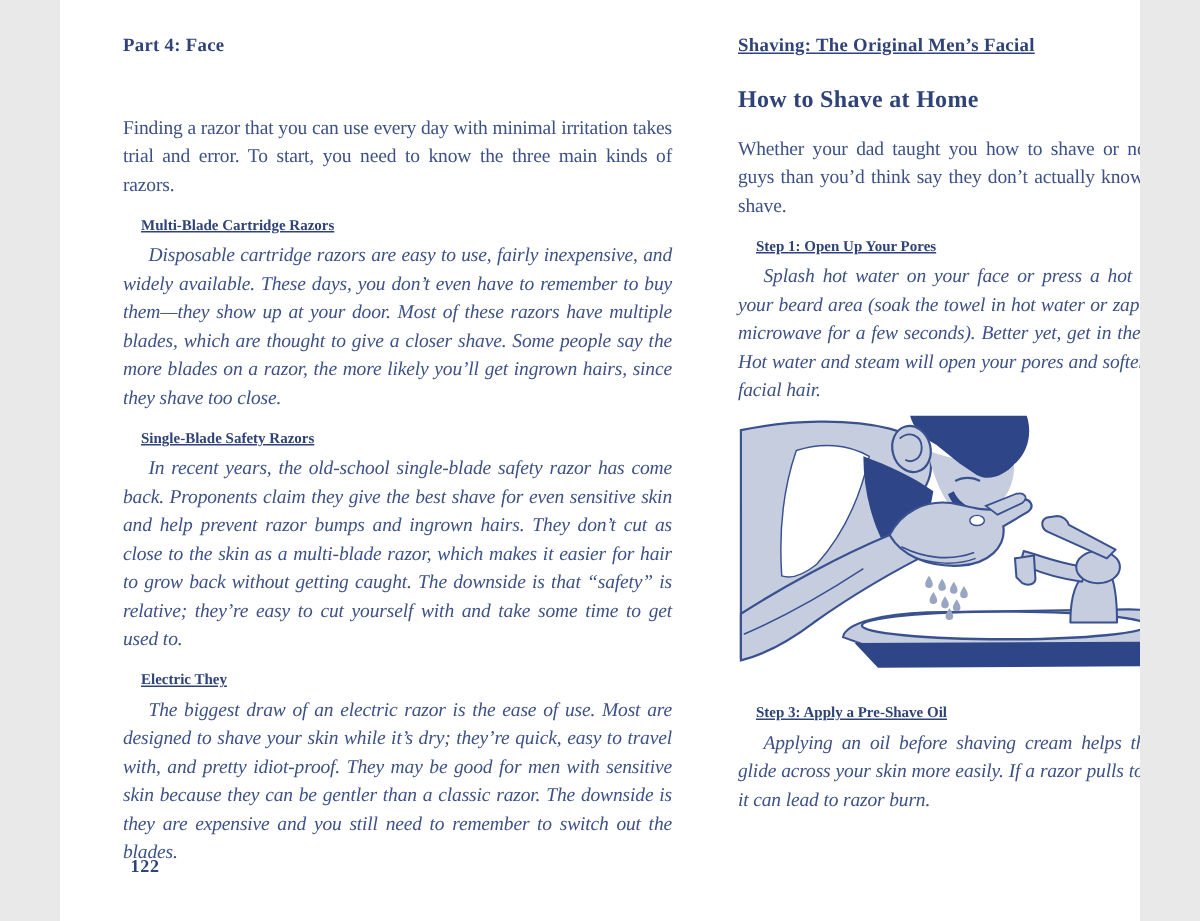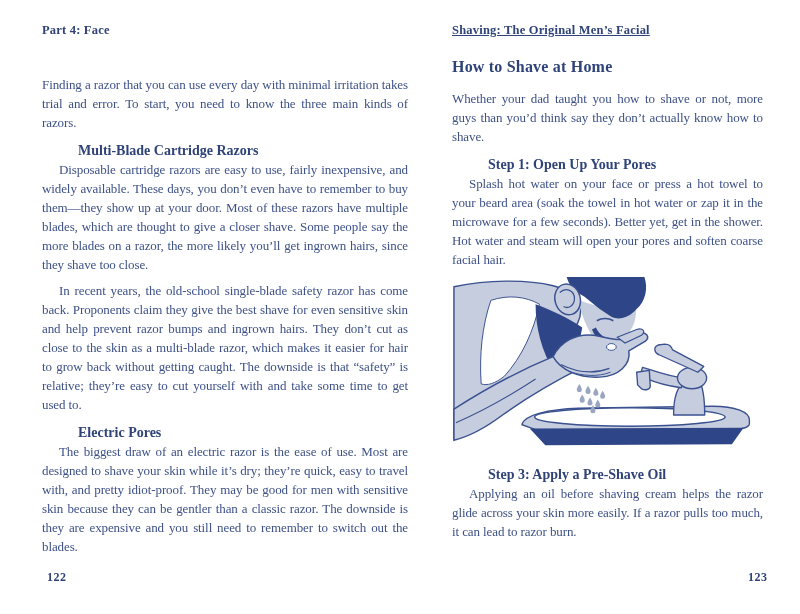--- a/index.html
+++ b/index.html
@@ -7,42 +7,42 @@
     --heading-navy:#2f4379;
     --ill-light:#c6cdde;
     --ill-mid:#9aa5c2;
     --ill-dark:#2e4687;
     --ill-outline:#3a5190;
     --paper:#ffffff;
   }
   html,body{margin:0;padding:0;}
   body{background:#e9e9e9;font-family:"Liberation Serif","DejaVu Serif",serif;}
   .spread{
-    position:relative;width:800px;height:614px;background:var(--paper);
+    position:relative;width:720px;height:614px;background:var(--paper);
     color:var(--text-navy);overflow:hidden;margin:0 auto;
   }
   .page{position:absolute;top:22px;}
   .page-left{left:42px;width:366px;}
   .page-right{left:452px;width:311px;}
   .running-head{
     font-size:12.5px;font-weight:bold;color:var(--heading-navy);
     letter-spacing:0.2px;line-height:17px;margin:0;
   }
   .running-head.right{text-align:left;text-decoration:underline;}
   .body-par{
     font-size:13px;line-height:19px;text-align:justify;margin:0;
     color:var(--text-navy);letter-spacing:-0.1px;
   }
   .intro{margin-top:36px;}
   .section{margin-top:7px;}
   .section-heading{
-    font-size:14px;font-weight:bold;color:var(--heading-navy);
-    margin:9px 0 0 36px;line-height:19px;
+    font-size:10px;font-weight:bold;color:var(--heading-navy);
+    margin:9px 0 0 12px;line-height:19px;text-decoration:underline;
   }
-  .section .body-par{text-indent:17px;}
+  .section .body-par{text-indent:17px;font-style:italic;}
   .chapter-title{
     font-size:16px;font-weight:bold;color:var(--heading-navy);
     margin:15px 0 0 0;line-height:25px;letter-spacing:0.2px;
   }
   .page-right .intro{margin-top:10px;}
   .figure{margin:8px 0 2px 0;width:311px;height:173px;}
   .folio{
     position:absolute;top:570px;font-size:12px;font-weight:bold;
     color:var(--heading-navy);letter-spacing:0.5px;
   }
@@ -58,25 +58,26 @@
     <p class="running-head">Part 4: Face</p>
 
     <p class="body-par intro">Finding a razor that you can use every day with minimal irritation takes trial and error. To start, you need to know the three main kinds of razors.</p>
 
     <div class="section">
       <h2 class="section-heading">Multi-Blade Cartridge Razors</h2>
       <p class="body-par">Disposable cartridge razors are easy to use, fairly inexpensive, and widely available. These days, you don’t even have to remember to buy them—they show up at your door. Most of these razors have multiple blades, which are thought to give a closer shave. Some people say the more blades on a razor, the more likely you’ll get ingrown hairs, since they shave too close.</p>
     </div>
 
     <div class="section">
+      <h2 class="section-heading">Single-Blade Safety Razors</h2>
       <p class="body-par">In recent years, the old-school single-blade safety razor has come back. Proponents claim they give the best shave for even sensitive skin and help prevent razor bumps and ingrown hairs. They don’t cut as close to the skin as a multi-blade razor, which makes it easier for hair to grow back without getting caught. The downside is that “safety” is relative; they’re easy to cut yourself with and take some time to get used to.</p>
     </div>
 
     <div class="section">
-      <h2 class="section-heading">Electric Pores</h2>
+      <h2 class="section-heading">Electric They</h2>
       <p class="body-par">The biggest draw of an electric razor is the ease of use. Most are designed to shave your skin while it’s dry; they’re quick, easy to travel with, and pretty idiot-proof. They may be good for men with sensitive skin because they can be gentler than a classic razor. The downside is they are expensive and you still need to remember to switch out the blades.</p>
     </div>
   </div>
 
   <div class="page page-right">
     <p class="running-head right">Shaving: The Original Men’s Facial</p>
 
     <h1 class="chapter-title">How to Shave at Home</h1>
 
     <p class="body-par intro">Whether your dad taught you how to shave or not, more guys than you’d think say they don’t actually know how to shave.</p>

